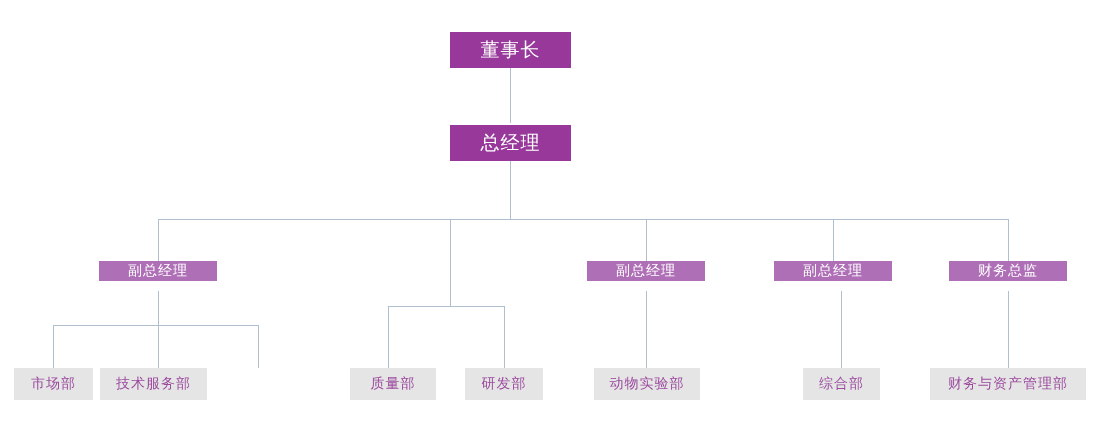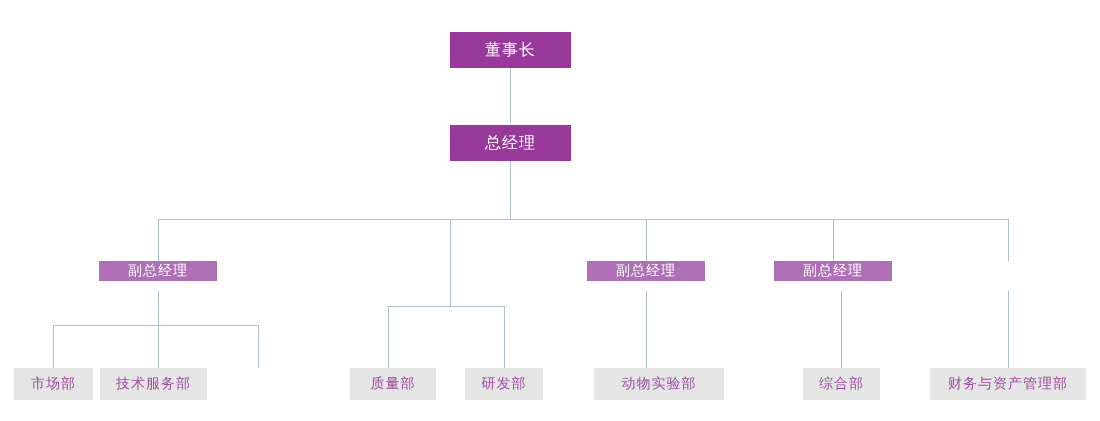--- a/index.html
+++ b/index.html
@@ -33,21 +33,21 @@
     display: flex;
     align-items: center;
     justify-content: center;
     text-align: center;
     white-space: nowrap;
     letter-spacing: 1px;
   }
   .node.level-0 {
     background: #97389a;
     color: #ffffff;
-    font-size: 16px;
+    font-size: 19px;
     height: 36px;
   }
   .node.level-1 {
     background: #ae6fb6;
     color: #ffffff;
     font-size: 14px;
     height: 20px;
   }
   .node.level-2 {
     background: #e5e5e5;
@@ -92,29 +92,30 @@
   <div class="node level-0" style="left:450px; top:32px; width:121px;">董事长</div>
 
   <div class="node level-0" style="left:450px; top:125px; width:121px;">总经理</div>
 
   <div class="node level-1" style="left:99px; top:261px; width:118px;">副总经理</div>
 
   <div class="node level-1" style="left:587px; top:261px; width:118px;">副总经理</div>
 
   <div class="node level-1" style="left:774px; top:261px; width:118px;">副总经理</div>
 
+  <div class="node level-1" style="left:949px; top:261px; width:118px;">财务总监</div>
 
   <div class="node level-2" style="left:14px; top:368px; width:79px;">市场部</div>
 
   <div class="node level-2" style="left:100px; top:368px; width:107px;">技术服务部</div>
 
 
   <div class="node level-2" style="left:350px; top:368px; width:86px;">质量部</div>
 
   <div class="node level-2" style="left:465px; top:368px; width:78px;">研发部</div>
 
-  <div class="node level-2" style="left:594px; top:368px; width:130px;">动物实验部</div>
+  <div class="node level-2" style="left:594px; top:368px; width:106px;">动物实验部</div>
 
   <div class="node level-2" style="left:803px; top:368px; width:77px;">综合部</div>
 
   <div class="node level-2" style="left:930px; top:368px; width:156px;">财务与资产管理部</div>
 
 </div>
 
 </body></html>

